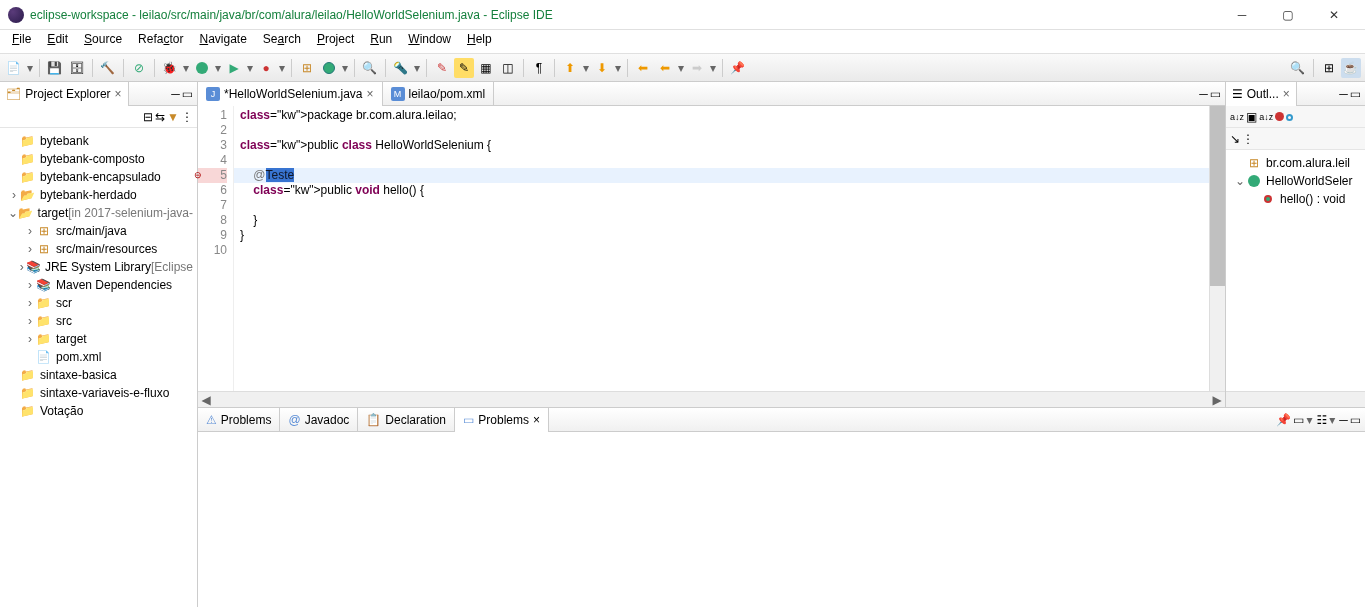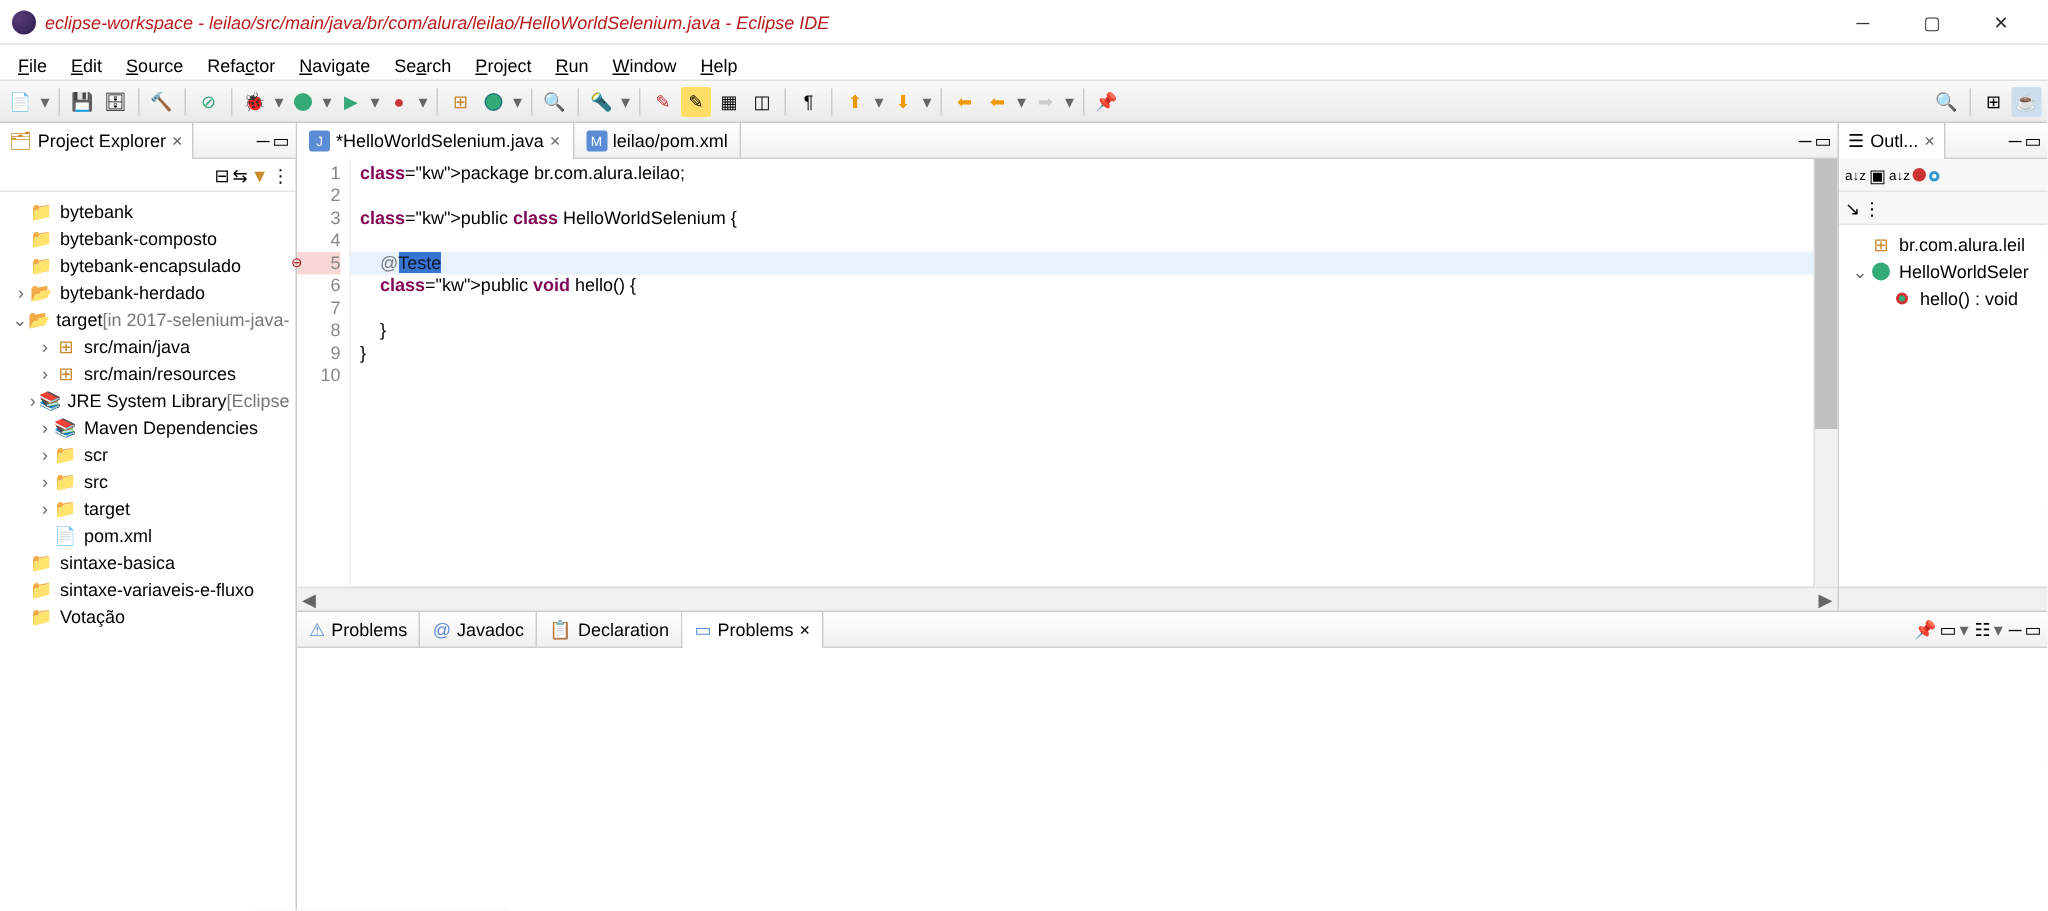--- a/index.html
+++ b/index.html
@@ -1,21 +1,21 @@
 <!DOCTYPE html>
 <html><head>
 <meta charset="utf-8">
 <style>
 * { margin:0; padding:0; box-sizing:border-box; font-family:"Segoe UI",Tahoma,sans-serif; font-size:12px; }
 body { background:#f0f0f0; width:1365px; height:607px; overflow:hidden; display:flex; flex-direction:column; }
 .titlebar { height:30px; background:#fff; display:flex; align-items:center; padding:0 8px; border-bottom:1px solid #e0e0e0; }
 .titlebar .app-icon { width:16px; height:16px; background:radial-gradient(circle at 30% 30%,#5a3b7a,#2a1b4a); border-radius:50%; margin-right:6px; }
-.titlebar .title { flex:1; color:#b91c1c;font-style:italic; }
+.titlebar .title { flex:1; color:#15803d; }
 .titlebar .winbtn { width:46px; height:30px; display:flex; align-items:center; justify-content:center; color:#333; cursor:pointer; }
-.menubar { height:24px; background:#fff; display:flex; align-items:flex-end; padding:0 4px; border-bottom:1px solid #e0e0e0; }
+.menubar { height:24px; background:#fff; display:flex; align-items:flex-start; padding:0 4px; border-bottom:1px solid #e0e0e0; }
 .menubar .menu { padding:2px 8px; cursor:pointer; }
 .menubar .menu u { text-decoration:underline; }
 .toolbar { height:28px; background:linear-gradient(#fafafa,#eaeaea); display:flex; align-items:center; padding:0 4px; border-bottom:1px solid #ccc; gap:2px; }
 .toolbar .tbtn { width:20px; height:20px; display:flex; align-items:center; justify-content:center; cursor:pointer; border-radius:2px; }
 .toolbar .sep { width:1px; height:18px; background:#ccc; margin:0 3px; }
 .toolbar .spacer { flex:1; }
 .main { flex:1; display:flex; background:#fff; }
 .panel-left { width:198px; border-right:1px solid #ccc; display:flex; flex-direction:column; }
 .panel-tabs { height:24px; display:flex; align-items:center; background:linear-gradient(#fff,#f0f0f0); border-bottom:1px solid #ccc; }
 .panel-tab { display:flex; align-items:center; padding:2px 6px; gap:4px; background:#fff; border-right:1px solid #ccc; height:24px; }

